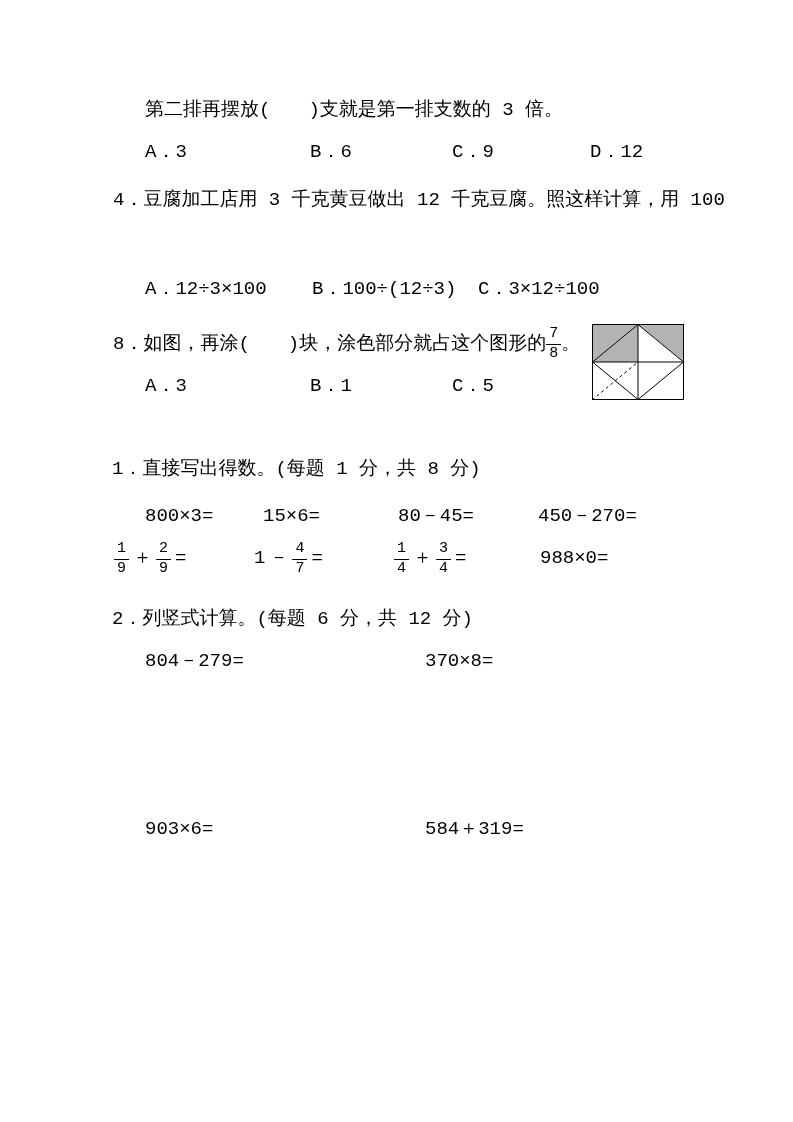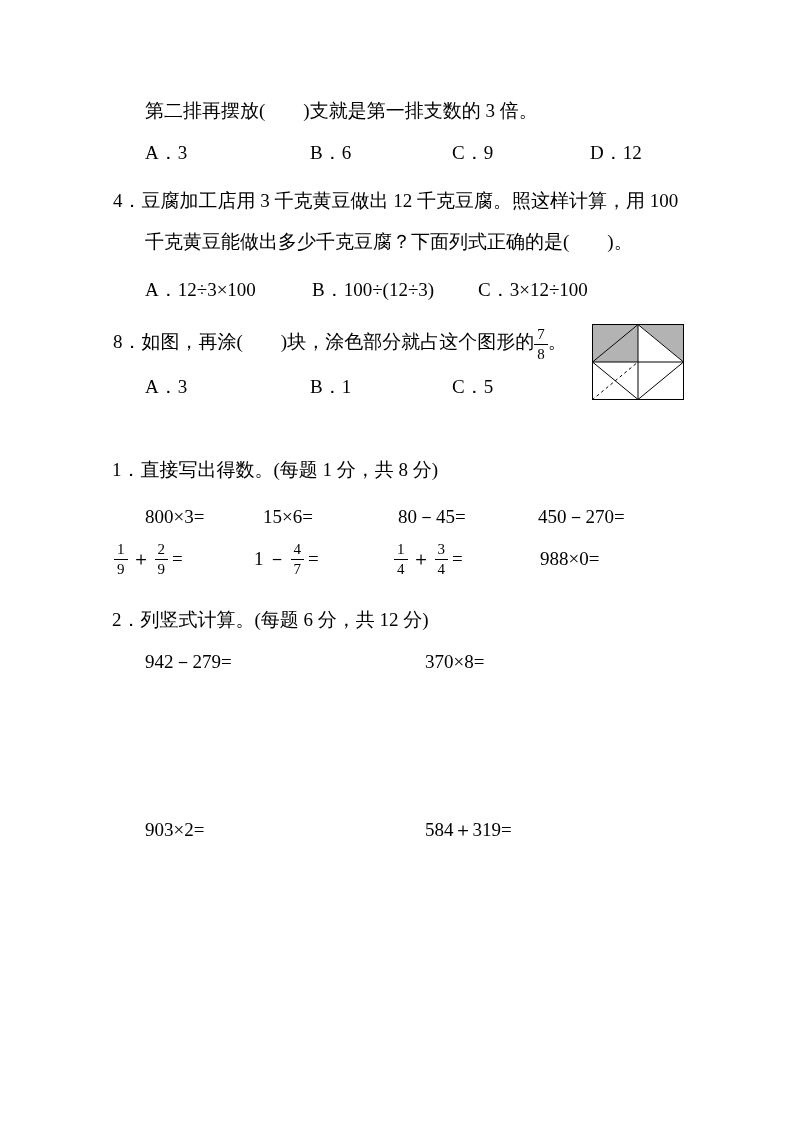--- a/index.html
+++ b/index.html
@@ -1,20 +1,20 @@
 <!DOCTYPE html>
 <html><head>
 <meta charset="utf-8">
 <style>
   html,body { margin:0; padding:0; background:#fff; }
   .page {
     position:relative;
     width:793px; height:1054px;
     background:#ffffff;
-    font-family:Liberation Serif, serif;
+    font-family:Liberation Mono, monospace;
     font-size:19px;
     color:#000;
     overflow:hidden;
   }
   .abs { position:absolute; white-space:nowrap; line-height:1.25; }
   .frac {
     display:inline-block;
     text-align:center;
     line-height:1.1;
     font-size:15px;
@@ -32,21 +32,20 @@
 
 <div class="page">
 
   <div class="abs" style="left:145px; top:99px">第二排再摆放(　　)支就是第一排支数的 3 倍。</div>
   <div class="abs" style="left:145px; top:141px">A．3</div>
   <div class="abs" style="left:310px; top:141px">B．6</div>
   <div class="abs" style="left:452px; top:141px">C．9</div>
   <div class="abs" style="left:590px; top:141px">D．12</div>
 
   <div class="abs" style="left:113px; top:189px">4．豆腐加工店用 3 千克黄豆做出 12 千克豆腐。照这样计算，用 100</div>
-  <div class="abs" style="left:145px; top:230px">千克黄豆能做出多少千克豆腐？下面列式正确的是(　　)。</div>
   <div class="abs" style="left:145px; top:278px">A．12÷3×100</div>
   <div class="abs" style="left:312px; top:278px">B．100÷(12÷3)</div>
   <div class="abs" style="left:478px; top:278px">C．3×12÷100</div>
 
   <div class="abs" style="left:113px; top:326px">
     <span>8．如图，再涂(　　)块，涂色部分就占这个图形的</span><span class="frac"><span class="fn">7</span><span class="fd">8</span></span><span>。</span>
   </div>
 
   <div class="figure-box" style="left:592px; top:324px">
     <svg width="92" height="76" viewBox="0 0 92 76">
@@ -111,19 +110,19 @@
         <span class="fd">4</span>
       </span>
     <span>=</span>
   </div>
 
   <div class="abs expr" style="left:538px; top:537px">
     <span>988×0=</span>
   </div>
 
   <div class="abs" style="left:112px; top:608px">2．列竖式计算。(每题 6 分，共 12 分)</div>
-  <div class="abs" style="left:145px; top:650px">942－279=</div>
+  <div class="abs" style="left:145px; top:650px">804－279=</div>
   <div class="abs" style="left:425px; top:650px">370×8=</div>
-  <div class="abs" style="left:145px; top:818px">903×2=</div>
+  <div class="abs" style="left:145px; top:818px">903×6=</div>
   <div class="abs" style="left:425px; top:818px">584＋319=</div>
 
 
 </div>
 
 </body></html>

